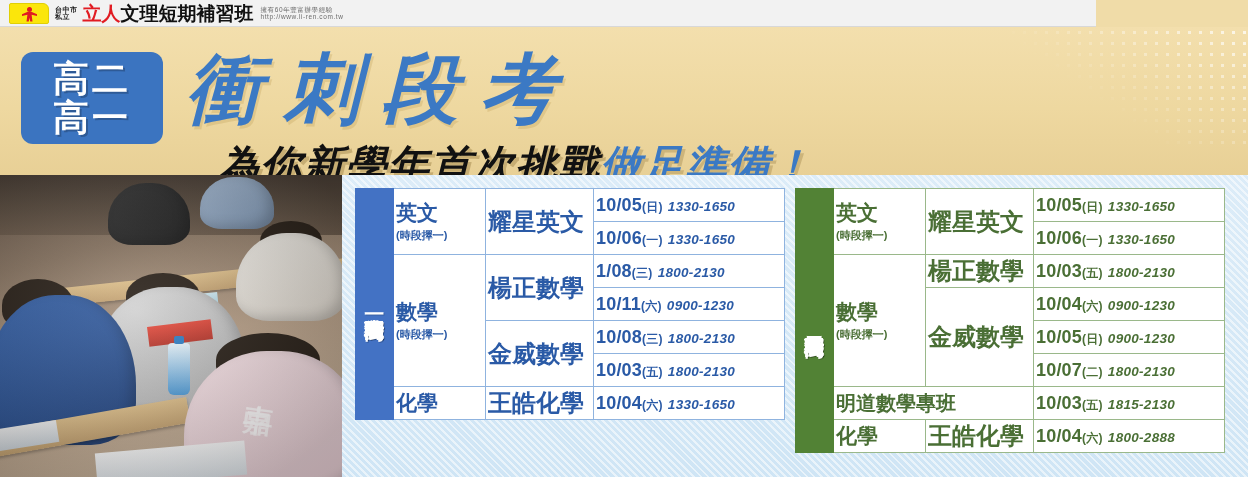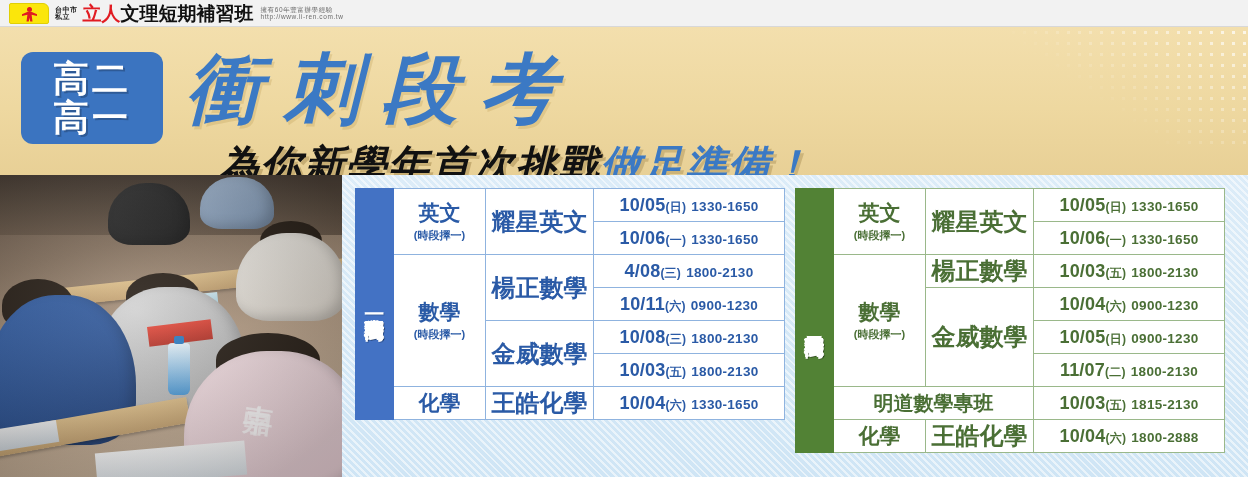--- a/index.html
+++ b/index.html
@@ -12,21 +12,21 @@
   #page {
     position: relative;
     width: 1248px; height: 477px;
     overflow: hidden;
     background: #f0dca8;
   }
 
   
   #topbar {
     position: absolute; left: 0; top: 0;
-    width: 1248px; height: 27px;
+    width: 1096px; height: 27px;
     background: #f2f2f2;
     border-bottom: 1px solid #d8d8d8;
     display: flex; align-items: center;
   }
   #logo-plate {
     position: relative;
     margin-left: 9px;
     width: 40px; height: 21px;
     background: #fbe60b;
     border: 1px solid #e0cf05;
@@ -224,21 +224,20 @@
     position: absolute; top: 13px;
     border-collapse: collapse;
     background: #ffffff;
     table-layout: fixed;
   }
   #tbl-g1 { left: 355px; width: 430px; }
   #tbl-g2 { left: 795px; width: 430px; }
 
   .sched td {
     border: 1px solid;
-    text-align: center;
     vertical-align: middle;
     padding: 0 2px;
     height: 33px;
     white-space: nowrap;
   }
   #tbl-g1 td { border-color: #8fb3df; color: #2a5aa6; }
   #tbl-g2 td { border-color: #9ab88a; color: #4a6f35; }
 
   .side {
     width: 38px;
@@ -257,21 +256,21 @@
     margin: 0 auto;
     text-shadow: 1px 1px 0 rgba(0,0,0,.18);
   }
 
   .subj { width: 92px; font-size: 21px; font-weight: bold; line-height: 1.05; }
   .subj .note { display: block; font-size: 11px; font-weight: bold; margin-top: 6px; }
   .teach { width: 108px; font-size: 24px; font-weight: bold; }
   .teach-wide { font-size: 20px; font-weight: bold; }
   .slot { font-size: 18px; font-weight: bold; letter-spacing: .2px; }
   .slot .day { font-size: 12px; font-weight: bold; }
-  .slot .time { font-size: 13.5px; font-weight: bold; letter-spacing: .3px; }
+  .slot .time { font-size: 13.5px; font-weight: bold; letter-spacing: .3px; font-style: italic; }
 </style>
 </head>
 <body>
 
 <div id="page">
 
   <div id="topbar">
     <div id="logo-plate">
       <span class="fig-head"></span>
         <span class="fig-body"></span>
@@ -350,21 +349,21 @@
             <span>10/06</span><span class="day">(一)</span> <span class="time">1330-1650</span>
           </td>
         </tr>
         <tr>
           <td class="subj" rowspan="4">
             <span>數學</span>
             <span class="note">(時段擇一)</span>
           </td>
           <td class="teach" rowspan="2">楊正數學</td>
           <td class="slot">
-            <span>4/08</span><span class="day">(三)</span> <span class="time">1800-2130</span>
+            <span>1/08</span><span class="day">(三)</span> <span class="time">1800-2130</span>
           </td>
         </tr>
         <tr>
           <td class="slot">
             <span>10/11</span><span class="day">(六)</span> <span class="time">0900-1230</span>
           </td>
         </tr>
         <tr>
           <td class="teach" rowspan="2">金威數學</td>
           <td class="slot">
@@ -422,21 +421,21 @@
             <span>10/04</span><span class="day">(六)</span> <span class="time">0900-1230</span>
           </td>
         </tr>
         <tr>
           <td class="slot">
             <span>10/05</span><span class="day">(日)</span> <span class="time">0900-1230</span>
           </td>
         </tr>
         <tr>
           <td class="slot">
-            <span>11/07</span><span class="day">(二)</span> <span class="time">1800-2130</span>
+            <span>10/07</span><span class="day">(二)</span> <span class="time">1800-2130</span>
           </td>
         </tr>
         <tr>
           <td class="teach-wide" colspan="2">明道數學專班</td>
           <td class="slot">
             <span>10/03</span><span class="day">(五)</span> <span class="time">1815-2130</span>
           </td>
         </tr>
         <tr>
           <td class="subj">化學</td>

